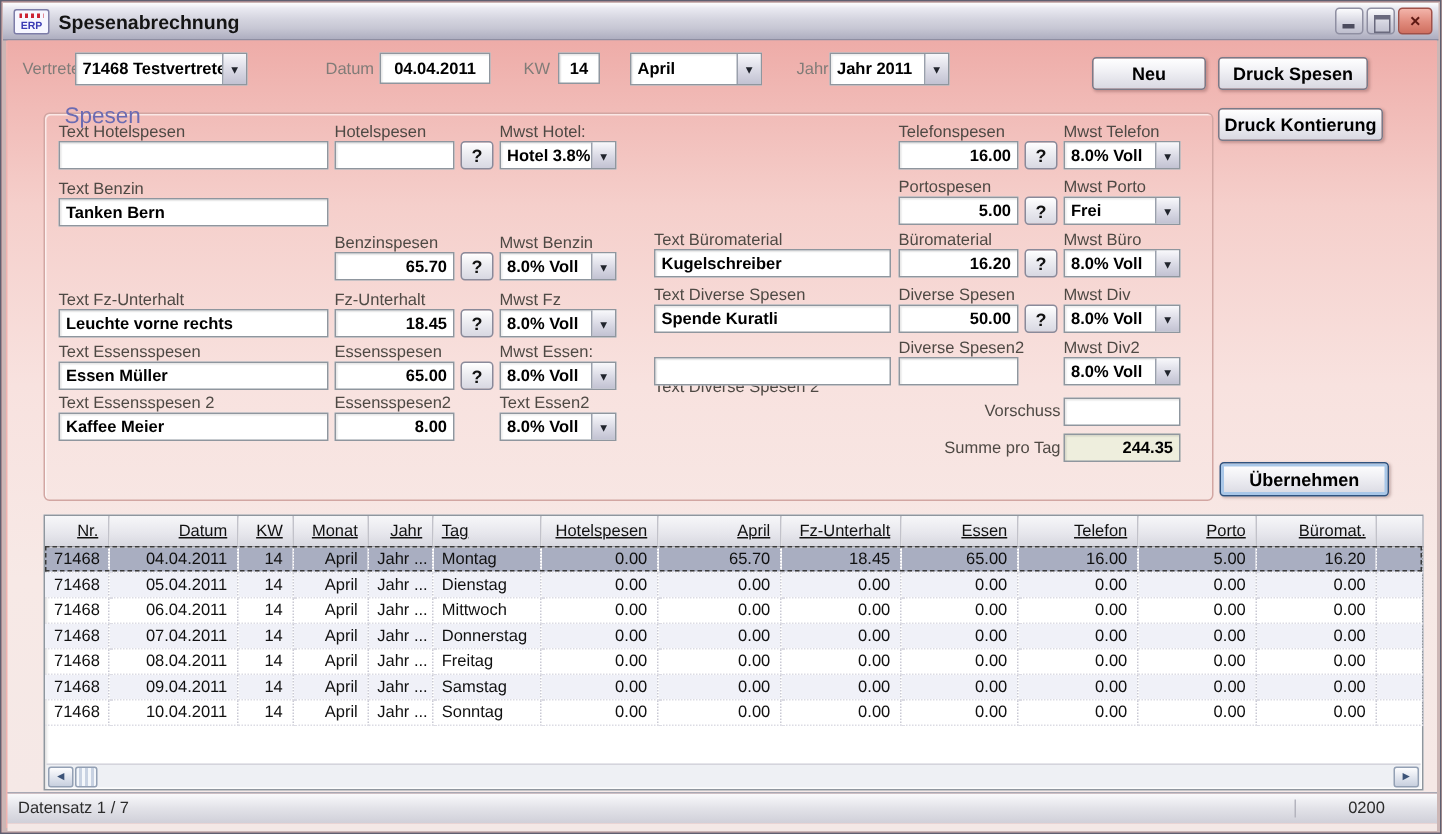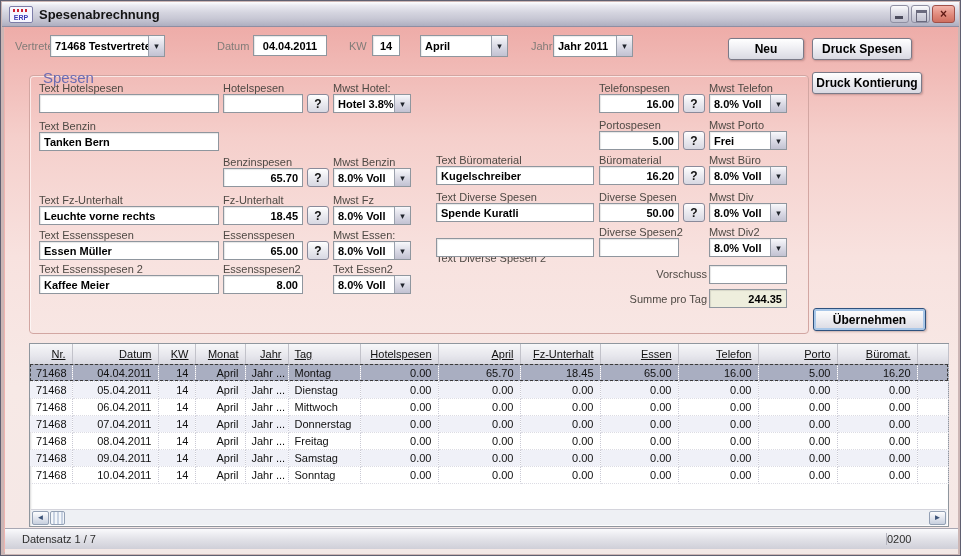--- a/index.html
+++ b/index.html
@@ -125,22 +125,22 @@
     background:repeating-linear-gradient(90deg,#f4f7fb 0 2px,#c8d2e2 2px 4px);
   }
   .strack{flex:1;}
   
   .statusbar{
     position:absolute;left:4px;top:527px;width:953px;height:21px;
     background:linear-gradient(180deg,#fafafc,#e2e2e8 50%,#cfcfd8);
     border-top:1px solid #a8a8b4;display:flex;align-items:center;
     font-size:11px;color:#2c2c2c;
   }
-  .status-left{flex:1;padding-left:17px;}
-  .status-right{width:72px;border-left:1px solid #b4b4be;text-align:left;}
+  .status-left{flex:1;padding-left:7px;}
+  .status-right{width:95px;border-left:1px solid #b4b4be;text-align:center;}
   .bottomstrip{position:absolute;left:4px;top:548px;width:953px;height:5px;background:#f3e8e6;}
 </style>
 </head>
 <body>
 
 <div class="window">
 
   <div class="titlebar">
     <span class="erp-icon">
         <span class="erp-txt">ERP</span>

